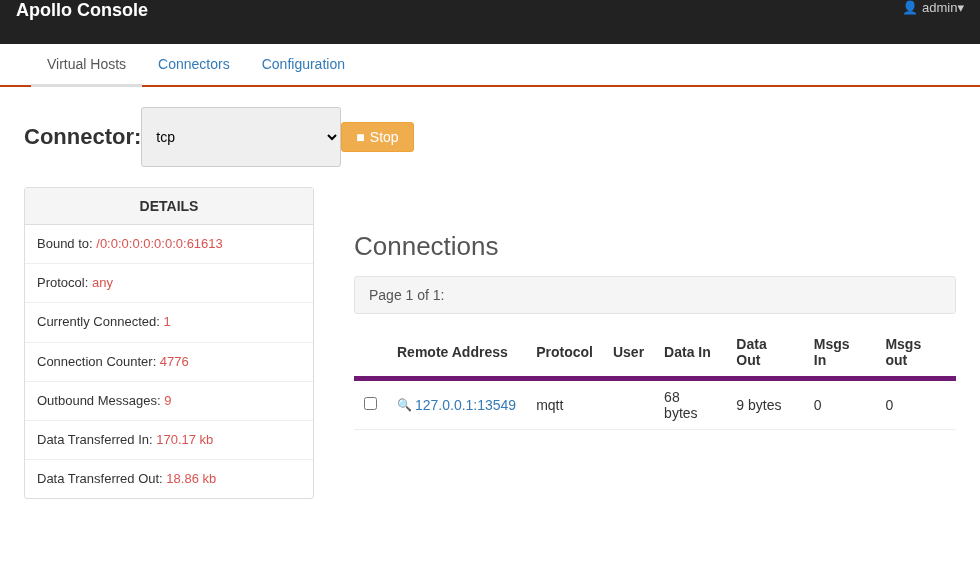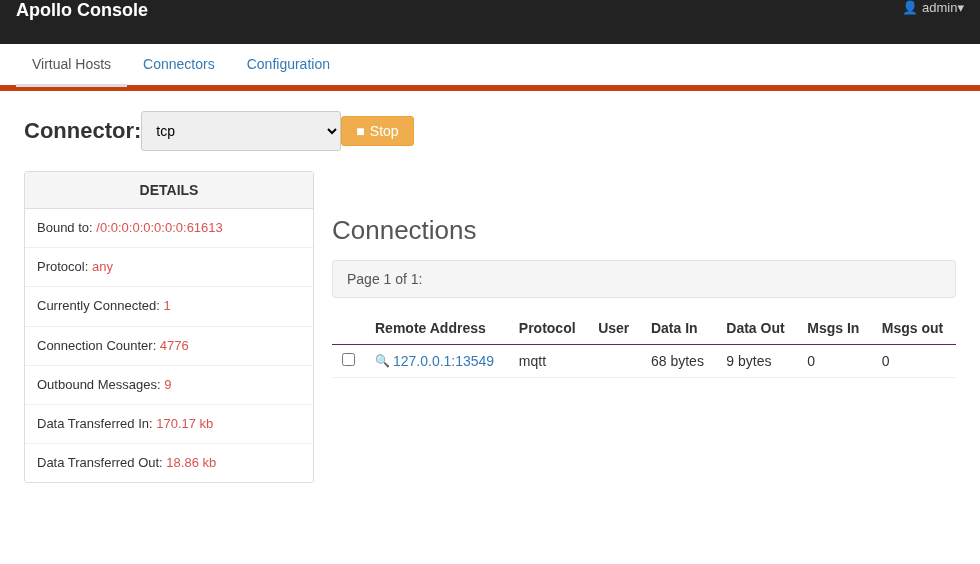--- a/index.html
+++ b/index.html
@@ -24,22 +24,22 @@
       font-size: 13px;
       cursor: pointer;
     }
     .navbar-user::before {
       content: "👤 ";
     }
 
     
     .tabs {
       display: flex;
-      border-bottom: 6px solid #c2410c;
-      padding: 0 16px;
+      border-bottom: 2px solid #c2410c;
+      padding: 0 31px;
       background: #fff;
     }
     .tab {
       padding: 12px 16px;
       cursor: pointer;
       font-size: 14px;
       color: #337ab7;
       text-decoration: none;
       border-bottom: 3px solid transparent;
       margin-bottom: -2px;
@@ -61,21 +61,21 @@
       display: flex;
       align-items: center;
       gap: 0;
       margin-bottom: 20px;
     }
     .connector-label {
       font-size: 22px;
       font-weight: bold;
     }
     .connector-select {
-      padding: 10px 10px;
+      padding: 20px 10px;
       font-size: 14px;
       border: 1px solid #ccc;
       border-radius: 3px;
       width: 200px;
       appearance: auto;
     }
     .btn-stop {
       background: #f0ad4e;
       border: 1px solid #eea236;
       color: #fff;
@@ -84,21 +84,21 @@
       cursor: pointer;
       font-size: 14px;
       display: flex;
       align-items: center;
       gap: 5px;
     }
 
     
     .content-area {
       display: flex;
-      gap: 18px;
+      gap: 40px;
     }
 
     
     .details-panel {
       width: 290px;
       flex-shrink: 0;
       border: 1px solid #ddd;
       border-radius: 3px;
     }
     .details-header {
@@ -144,21 +144,21 @@
     .connections-table {
       width: 100%;
       border-collapse: collapse;
       font-size: 14px;
     }
     .connections-table th {
       background: #fff;
       padding: 8px 10px;
       text-align: left;
       font-weight: bold;
-      border-bottom: 1px solid #701a75;
+      border-bottom: 5px solid #701a75;
       color: #333;
     }
     .connections-table td {
       padding: 8px 10px;
       border-bottom: 1px solid #eee;
       color: #333;
     }
     .cb-col { width: 28px; }
     .addr-link {
       color: #337ab7;

